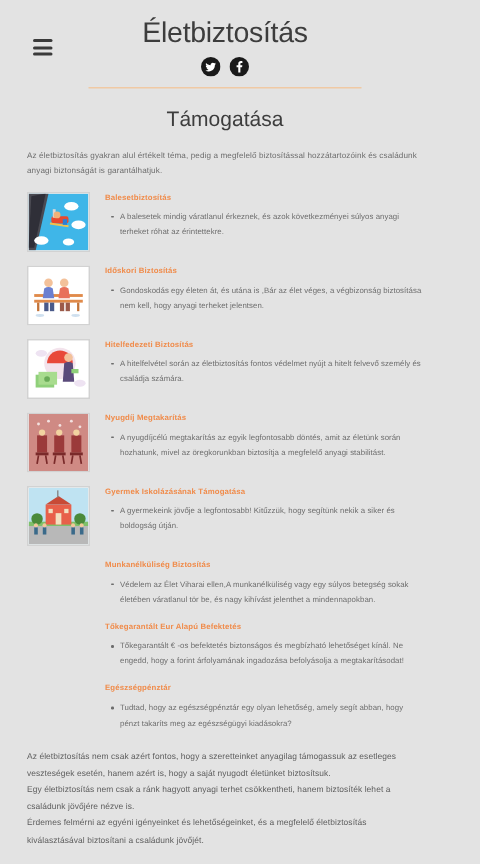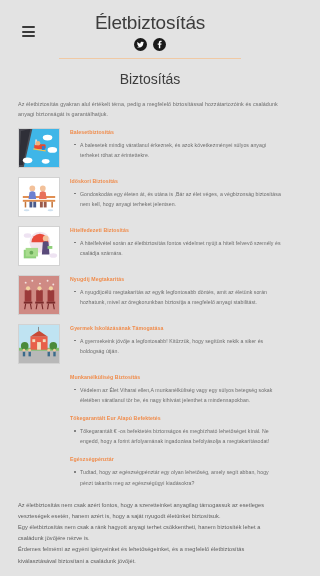--- a/index.html
+++ b/index.html
@@ -199,21 +199,21 @@
         <svg viewBox="0 0 24 24">
             <circle cx="12" cy="12" r="12" fill="#1a1a1a"></circle>
             <path fill="#ffffff" d="M13.4 19v-6.4h2.1l.3-2.5h-2.4V8.5c0-.7.2-1.2 1.2-1.2h1.3V5.1c-.2 0-1-.1-1.9-.1-1.9 0-3.2 1.2-3.2 3.3v1.8H8.7v2.5h2.1V19z"></path>
           </svg>
       </a>
     </div>
 
     <div class="header-rule"></div>
   </header>
 
-  <h2 class="page-title">Biztosítás</h2>
+  <h2 class="page-title">Támogatása</h2>
 
   <main class="content">
 
     <p class="intro">Az életbiztosítás  gyakran alul értékelt téma, pedig a megfelelő biztosítással hozzátartozóink és családunk anyagi biztonságát is garantálhatjuk.</p>
 
     <div class="section">
       <div class="thumb">
         <svg viewBox="0 0 42 40" preserveAspectRatio="none">
           <rect width="42" height="40" fill="#3fb6e8"></rect>
           <path d="M0 0 L14 0 L5 40 L0 40 Z" fill="#4a4a52"></path>

